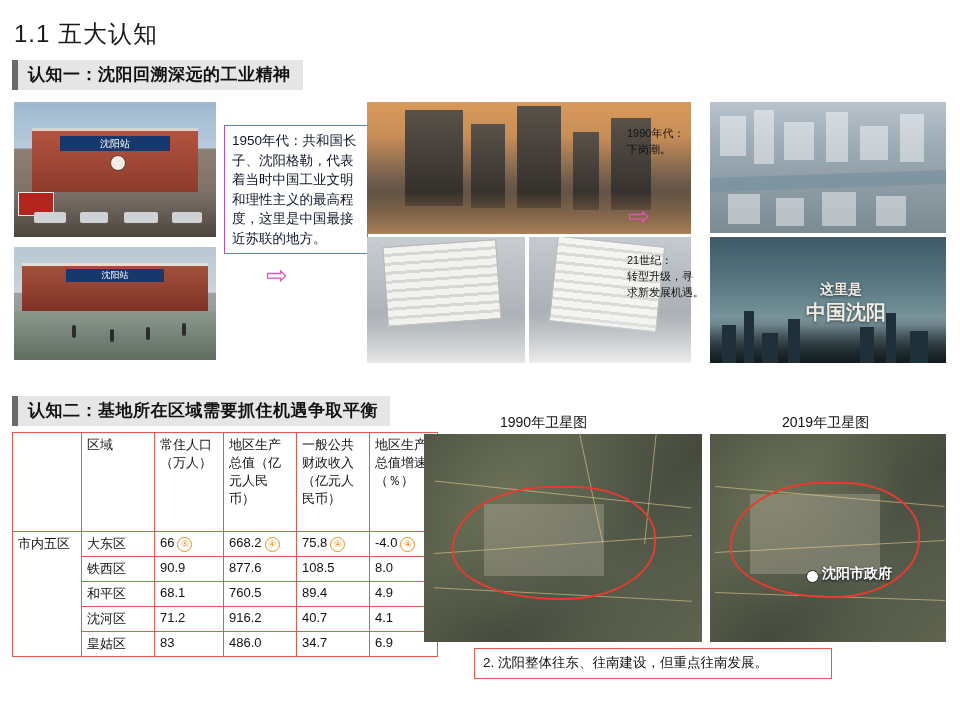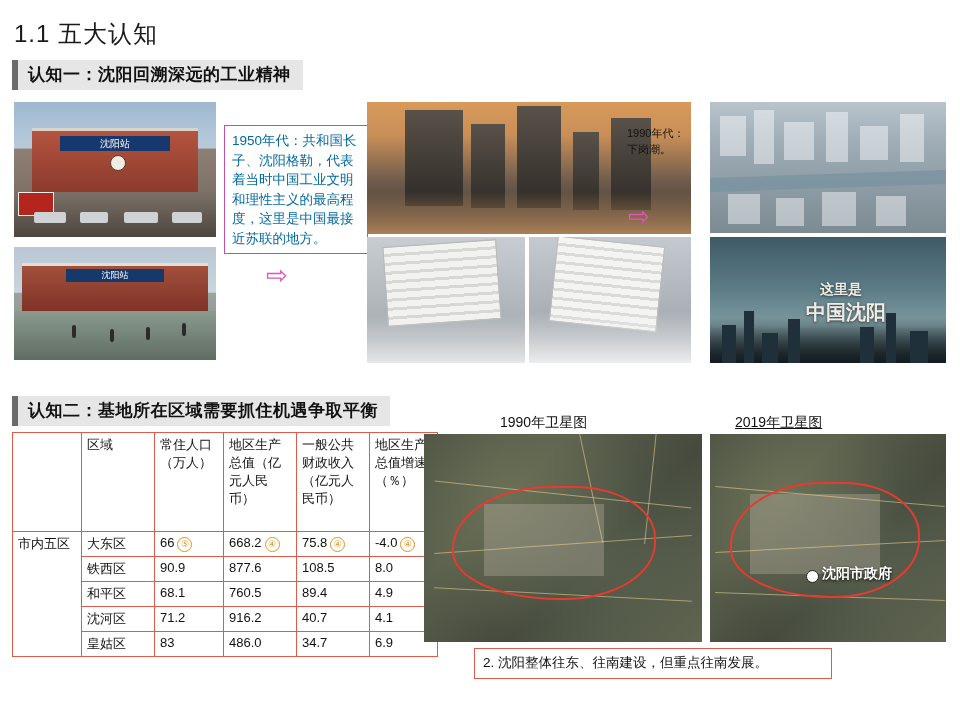--- a/index.html
+++ b/index.html
@@ -170,21 +170,21 @@
   }
   #img-night .tw { position:absolute; bottom:0; background:#20303a; }
 
   
   .callout {
     position: absolute;
     border: 1px solid #c44ea8;
     background: #fff;
     font-size: 13.5px;
     line-height: 1.45;
-    color: #0369a1;
+    color: #0f172a;
     padding: 5px 7px;
   }
   #call-1950 { left: 224px; top: 125px; width: 128px; }
   .plaincall {
     position: absolute;
     font-size: 11px;
     line-height: 1.45;
     color: #111;
     margin-left: 15px;
   }
@@ -236,21 +236,21 @@
     margin-left: 3px;
   }
 
   
   .map-title {
     position: absolute;
     font-size: 14px;
     color: #111;
   }
   #mt-1990 { left: 500px; top: 414px; }
-  #mt-2019 { left: 735px; top: 414px; text-decoration: underline; }
+  #mt-2019 { left: 782px; top: 414px; }
 
   .map {
     position: absolute;
     overflow: hidden;
     background: #3f4439;
   }
   #map-1990 { left: 424px; top: 434px; width: 278px; height: 208px; }
   #map-2019 { left: 710px; top: 434px; width: 236px; height: 208px; }
   .map .terrain {
     position: absolute; inset: 0;
@@ -351,20 +351,25 @@
     <div class="dust"></div>
   </div>
 
   <div class="plaincall" id="call-1990">
     <div>1990年代：</div>
     <div>下岗潮。</div>
   </div>
 
   <div class="arrow" id="arrow-2">⇨</div>
 
+  <div class="plaincall" id="call-21">
+    <div>21世纪：</div>
+    <div>转型升级，寻</div>
+    <div>求新发展机遇。</div>
+  </div>
 
   <div class="img-box" id="img-city">
     <div class="blk" style="left:10px;top:14px;width:26px;height:40px;"></div>
     <div class="blk" style="left:44px;top:8px;width:20px;height:54px;"></div>
     <div class="blk" style="left:74px;top:20px;width:30px;height:38px;"></div>
     <div class="blk" style="left:116px;top:10px;width:22px;height:50px;"></div>
     <div class="blk" style="left:150px;top:24px;width:28px;height:34px;"></div>
     <div class="blk" style="left:190px;top:12px;width:24px;height:48px;"></div>
     <div class="river"></div>
     <div class="blk" style="left:18px;top:92px;width:32px;height:30px;"></div>

